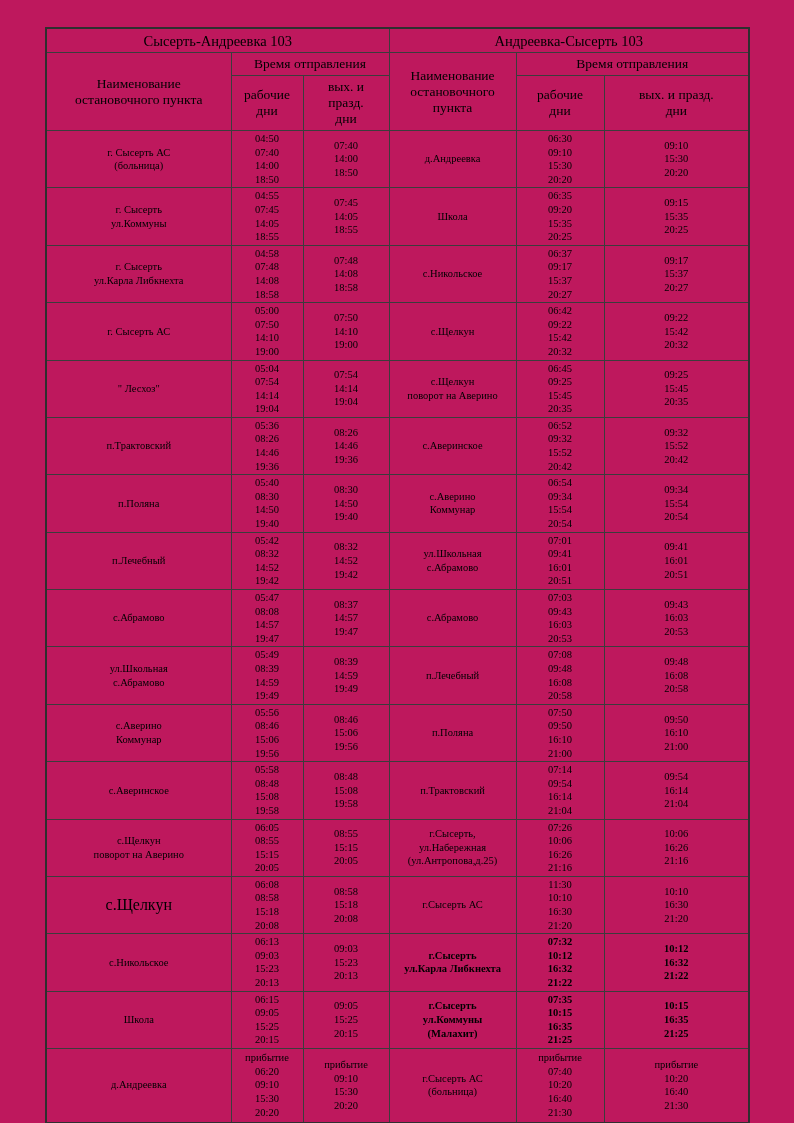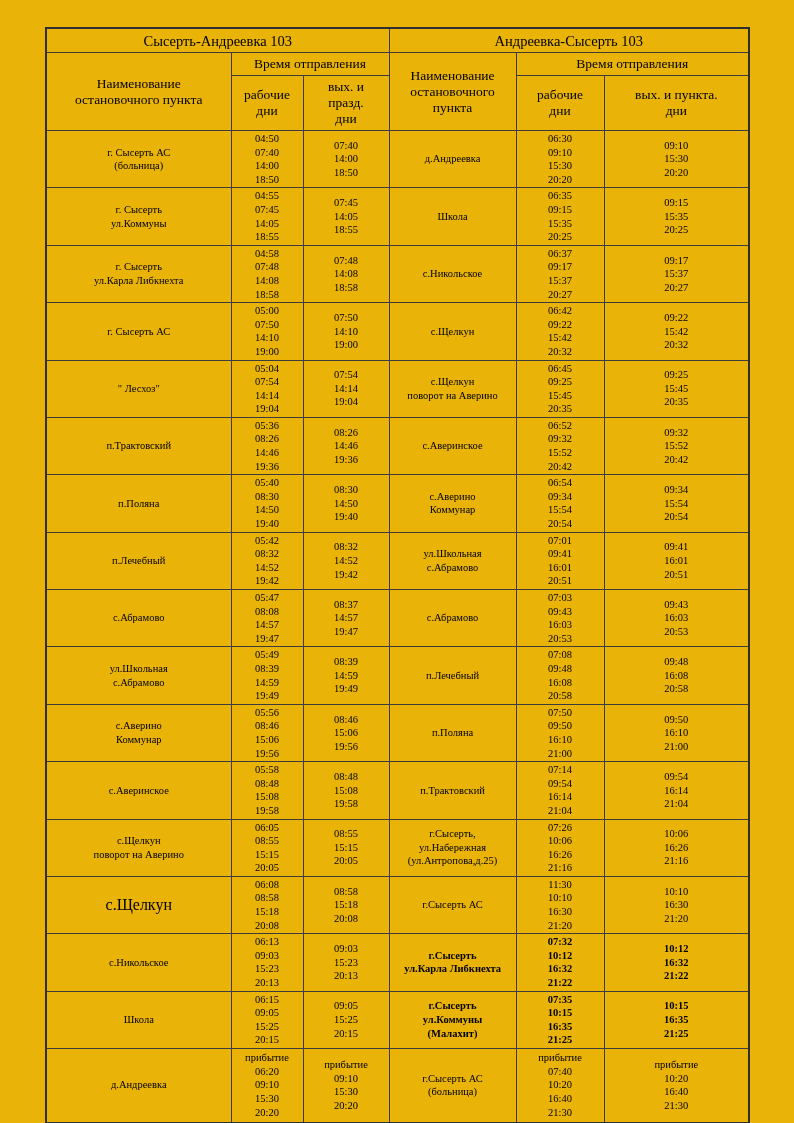--- a/index.html
+++ b/index.html
@@ -1,19 +1,19 @@
 <!DOCTYPE html>
 <html><head>
 <meta charset="utf-8">
 <style>
   html, body { margin: 0; padding: 0; background: #ffffff; }
   .page {
     position: relative;
     width: 794px; height: 1123px;
-    background: #eab308;
+    background: #be185d;
     font-family: "Liberation Serif", "DejaVu Serif", serif;
     color: #000;
     overflow: hidden;
   }
   table.timetable {
     position: absolute;
     left: 45px; top: 27px;
     width: 703px;
     border-collapse: collapse;
     table-layout: fixed;
@@ -75,21 +75,21 @@
         <th colspan="2">Время отправления</th>
       </tr>
       <tr class="hdr hdr-days">
         <th>рабочие
 дни</th>
         <th>вых. и
 празд.
 дни</th>
         <th>рабочие
 дни</th>
-        <th>вых. и пункта.
+        <th>вых. и празд.
 дни</th>
       </tr>
     </thead>
     <tbody id="rows">
         <tr>
           <td>г. Сысерть АС
 (больница)</td>
           <td>04:50
 07:40
 14:00
@@ -111,21 +111,21 @@
 ул.Коммуны</td>
           <td>04:55
 07:45
 14:05
 18:55</td>
           <td>07:45
 14:05
 18:55</td>
           <td>Школа</td>
           <td>06:35
-09:15
+09:20
 15:35
 20:25</td>
           <td>09:15
 15:35
 20:25</td>
         </tr>
         <tr>
           <td>г. Сысерть
 ул.Карла Либкнехта</td>
           <td>04:58

